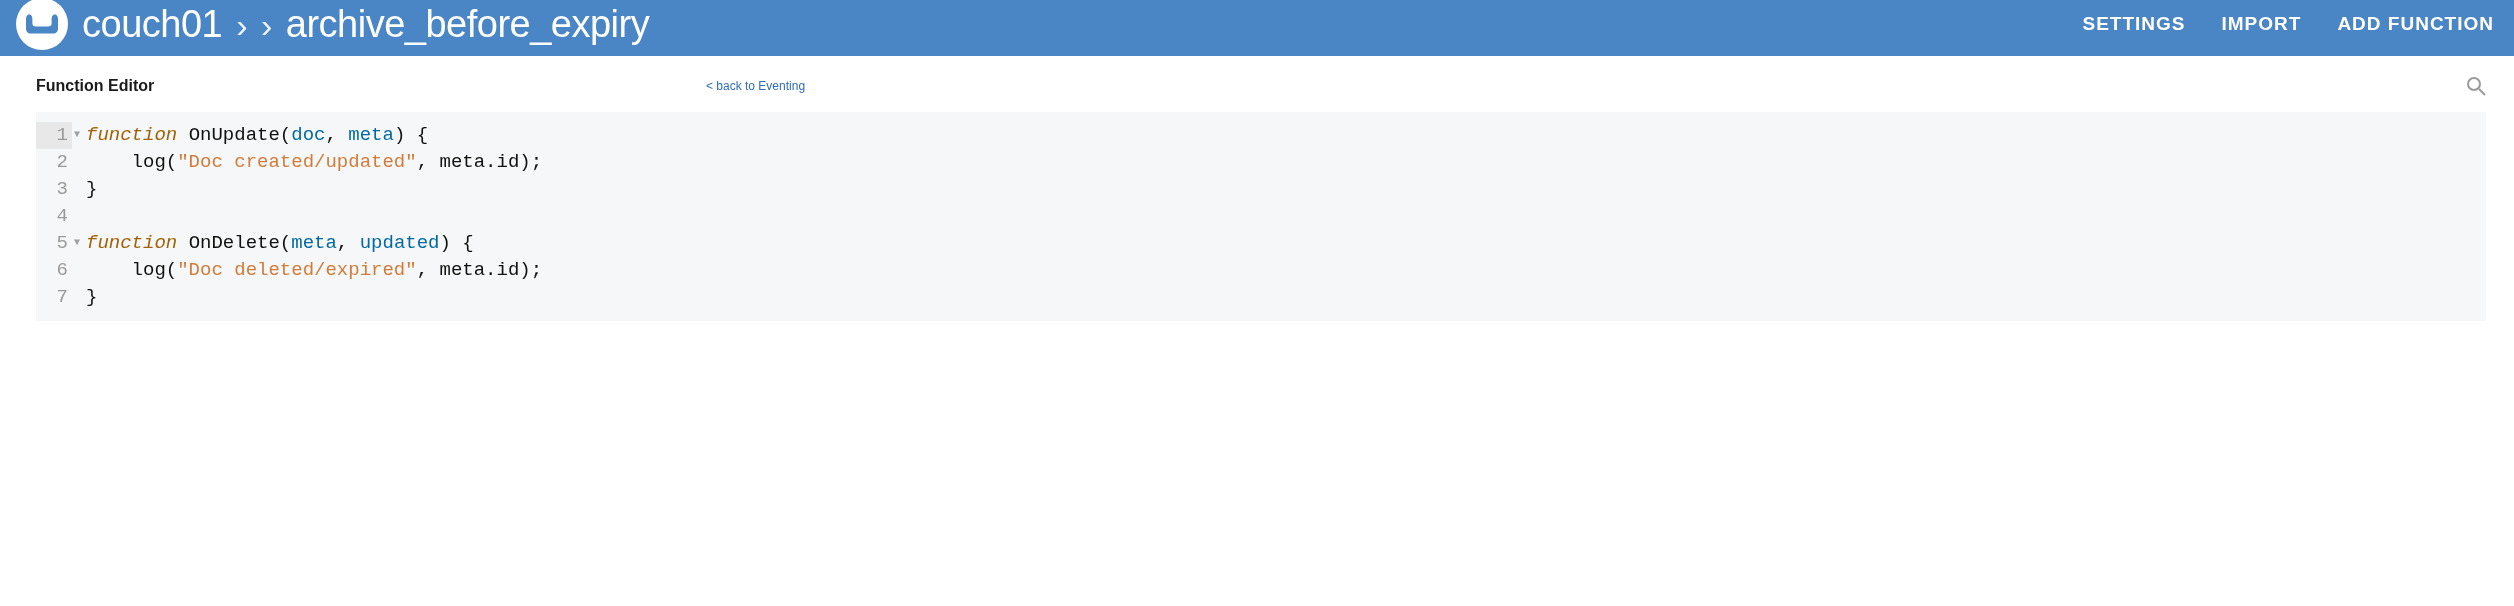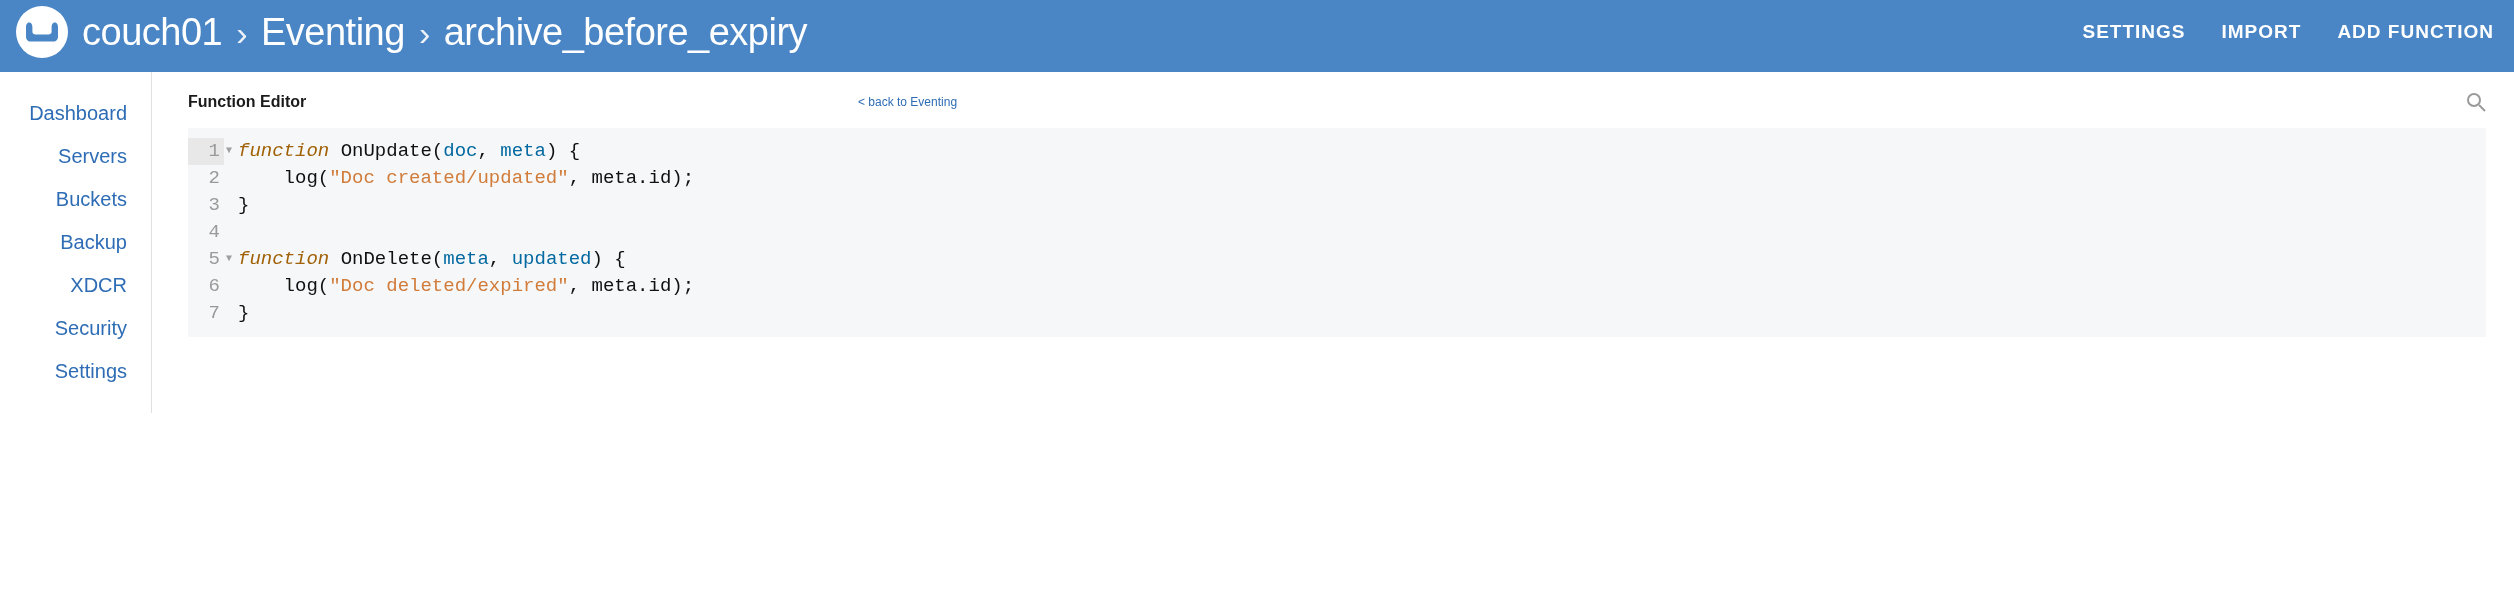--- a/index.html
+++ b/index.html
@@ -4,21 +4,21 @@
   <style>
     * { margin: 0; padding: 0; box-sizing: border-box; }
     body { font-family: "Helvetica Neue", Helvetica, Arial, sans-serif; background: #fff; font-size: 14px; }
 
     .topbar {
       background: #4a86c5;
       color: #fff;
       display: flex;
       align-items: center;
       padding: 0 20px 8px 16px;
-      height: 72px;
+      height: 56px;
     }
     .logo {
       width: 52px;
       height: 52px;
       background: #fff;
       border-radius: 50%;
       display: flex;
       align-items: center;
       justify-content: center;
       margin-right: 14px;
@@ -122,42 +122,32 @@
 
 <div class="topbar">
   <div class="logo">
     <svg viewBox="0 0 40 24">
       <path fill="#4a86c5" d="M4 0 C1 0 0 3 0 6 L0 18 C0 21 2 24 6 24 L34 24 C38 24 40 21 40 18 L40 6 C40 3 39 0 36 0 C33 0 32 3 32 6 L32 12 C32 14 30 15 28 15 L12 15 C10 15 8 14 8 12 L8 6 C8 3 7 0 4 0 Z"></path>
     </svg>
   </div>
   <div class="breadcrumb">
     <span>couch01</span>
     <span class="sep">›</span>
-    <span>Eventing</span>
     <span class="sep">›</span>
     <span>archive_before_expiry</span>
   </div>
   <div class="spacer"></div>
   <div class="topbar-actions">
     <span class="action">SETTINGS</span>
     <span class="action">IMPORT</span>
     <span class="action">ADD FUNCTION</span>
   </div>
 </div>
 
 <div class="layout">
-  <div class="sidebar">
-    <div class="nav-item">Dashboard</div>
-    <div class="nav-item">Servers</div>
-    <div class="nav-item">Buckets</div>
-    <div class="nav-item">Backup</div>
-    <div class="nav-item">XDCR</div>
-    <div class="nav-item">Security</div>
-    <div class="nav-item">Settings</div>
-  </div>
 
   <div class="main">
     <div class="editor-header">
       <div class="editor-title">Function Editor</div>
       <div class="back-link">&lt; back to Eventing</div>
       <div class="header-spacer"></div>
       <div class="search-icon">
         <svg width="20" height="20" viewBox="0 0 20 20">
             <circle cx="8" cy="8" r="6" fill="none" stroke="#9a9a9a" stroke-width="2"></circle>
             <line x1="13" y1="13" x2="19" y2="19" stroke="#9a9a9a" stroke-width="2"></line>

